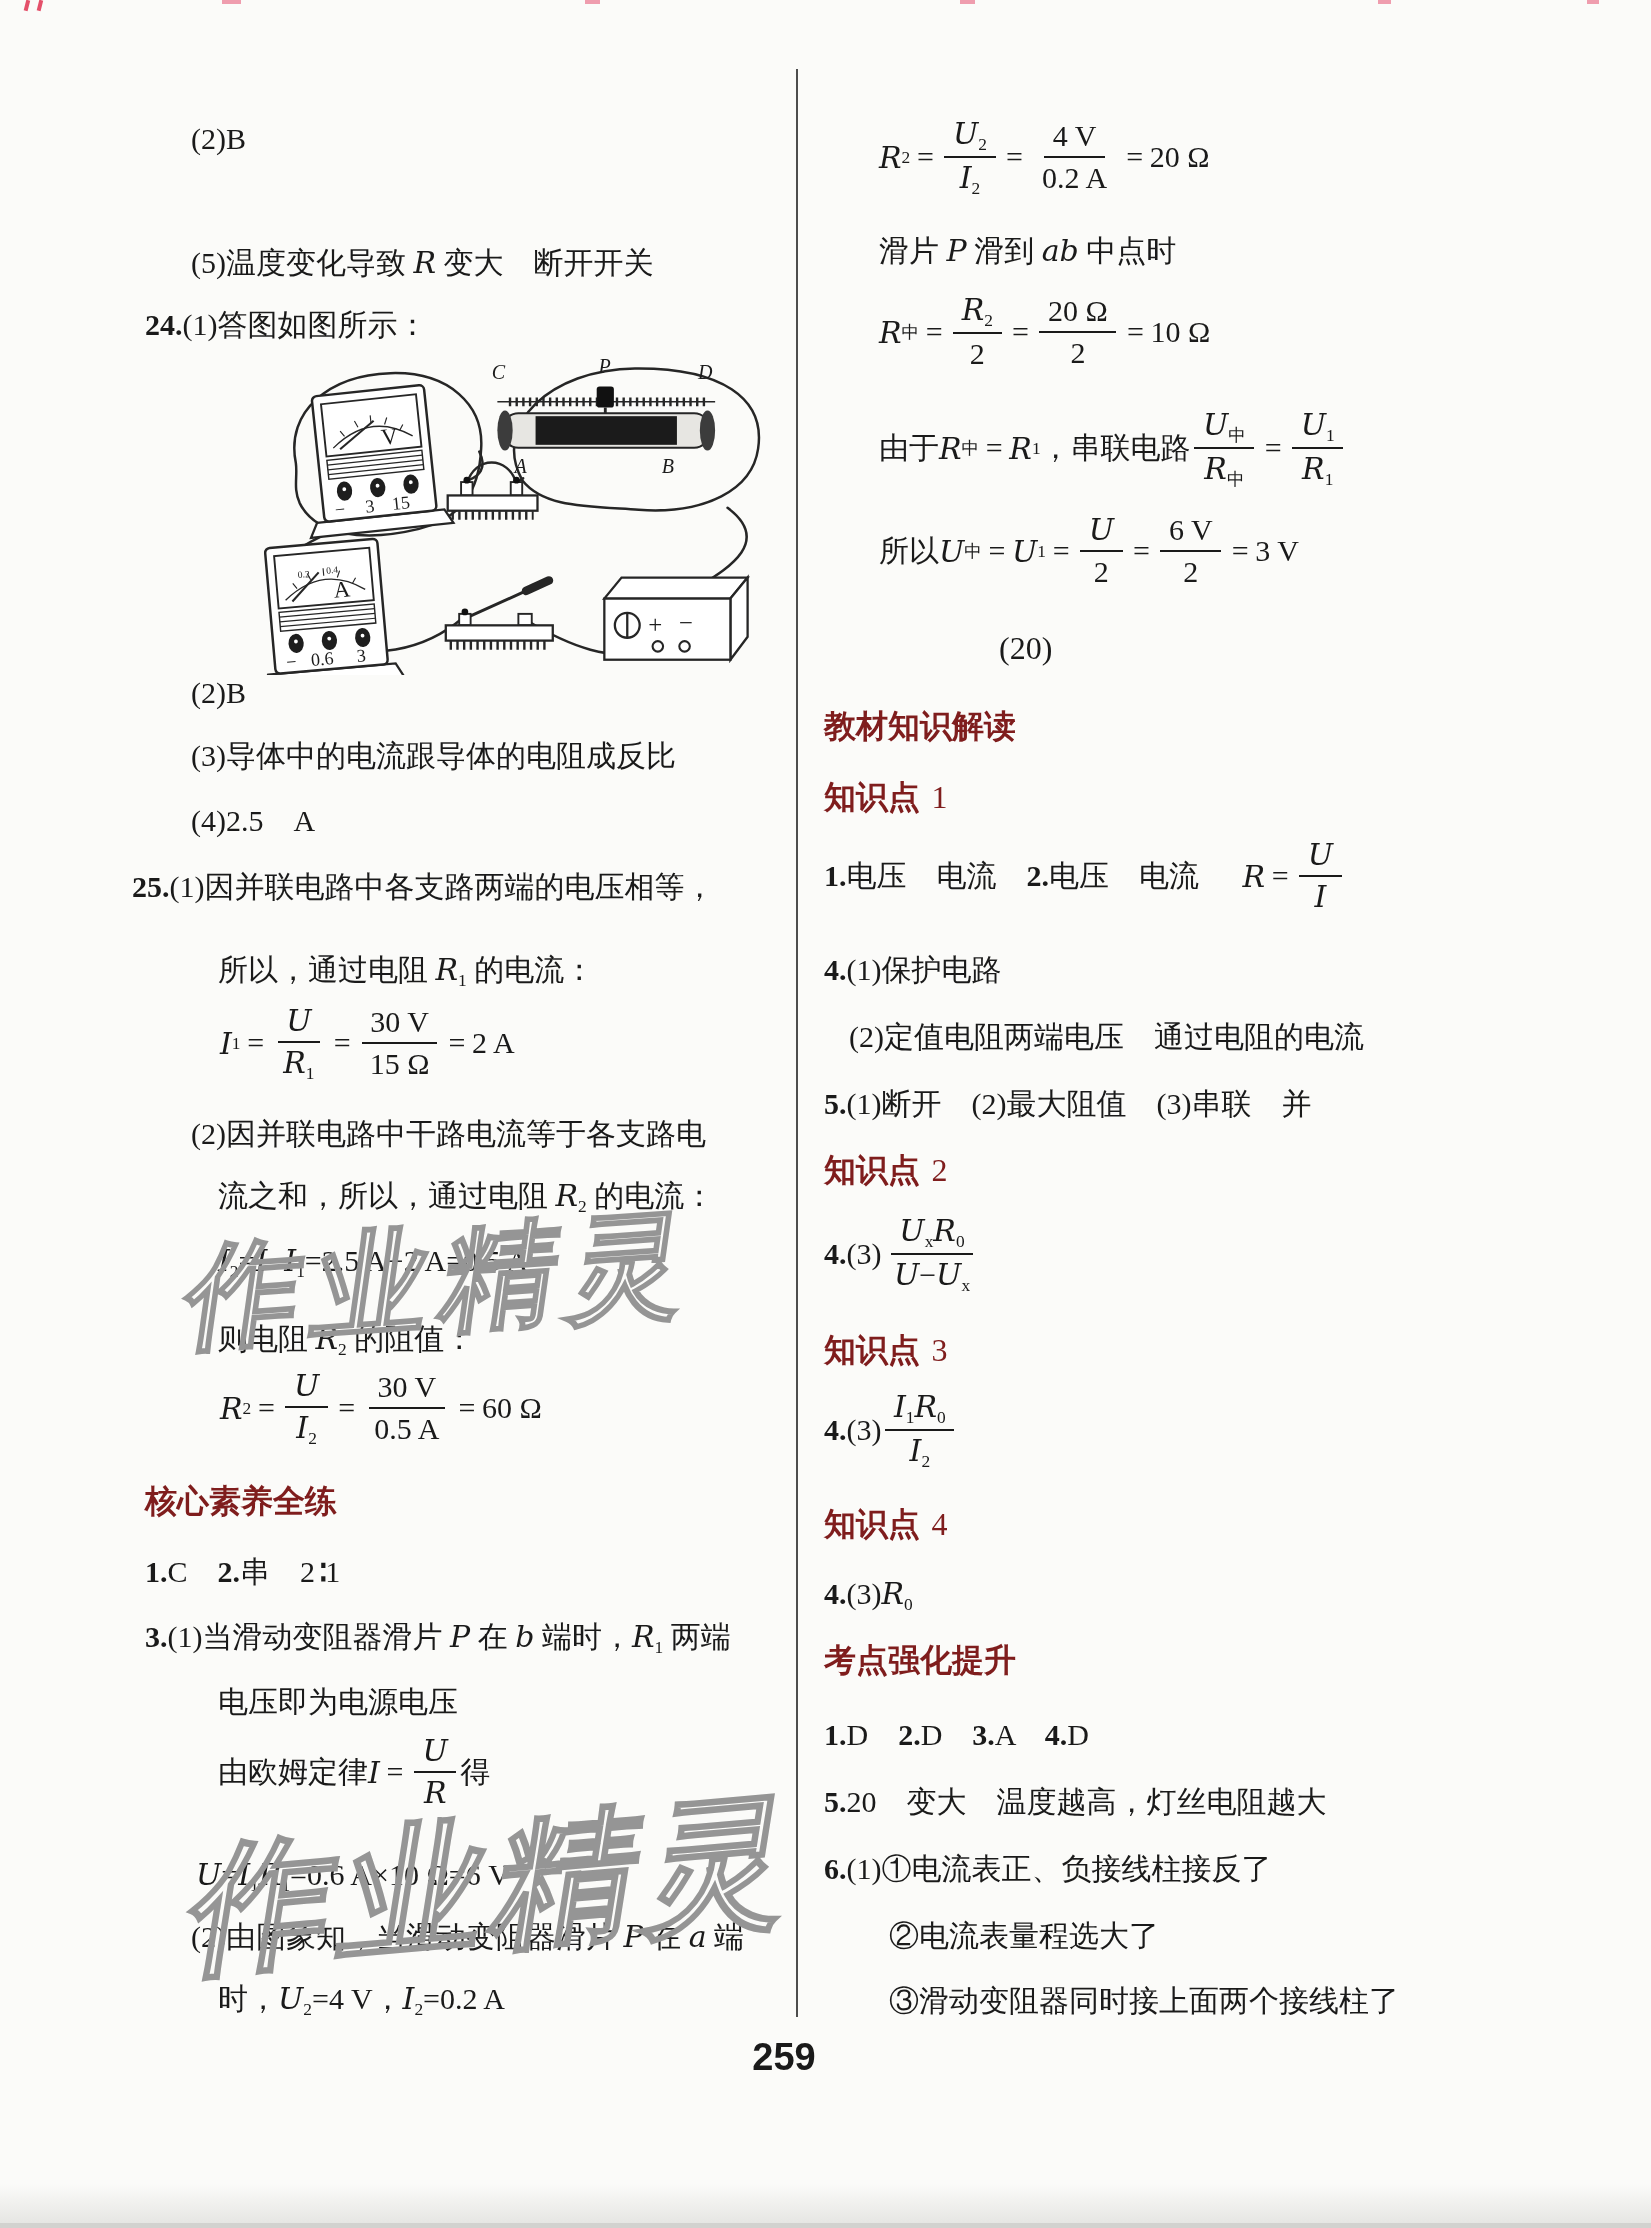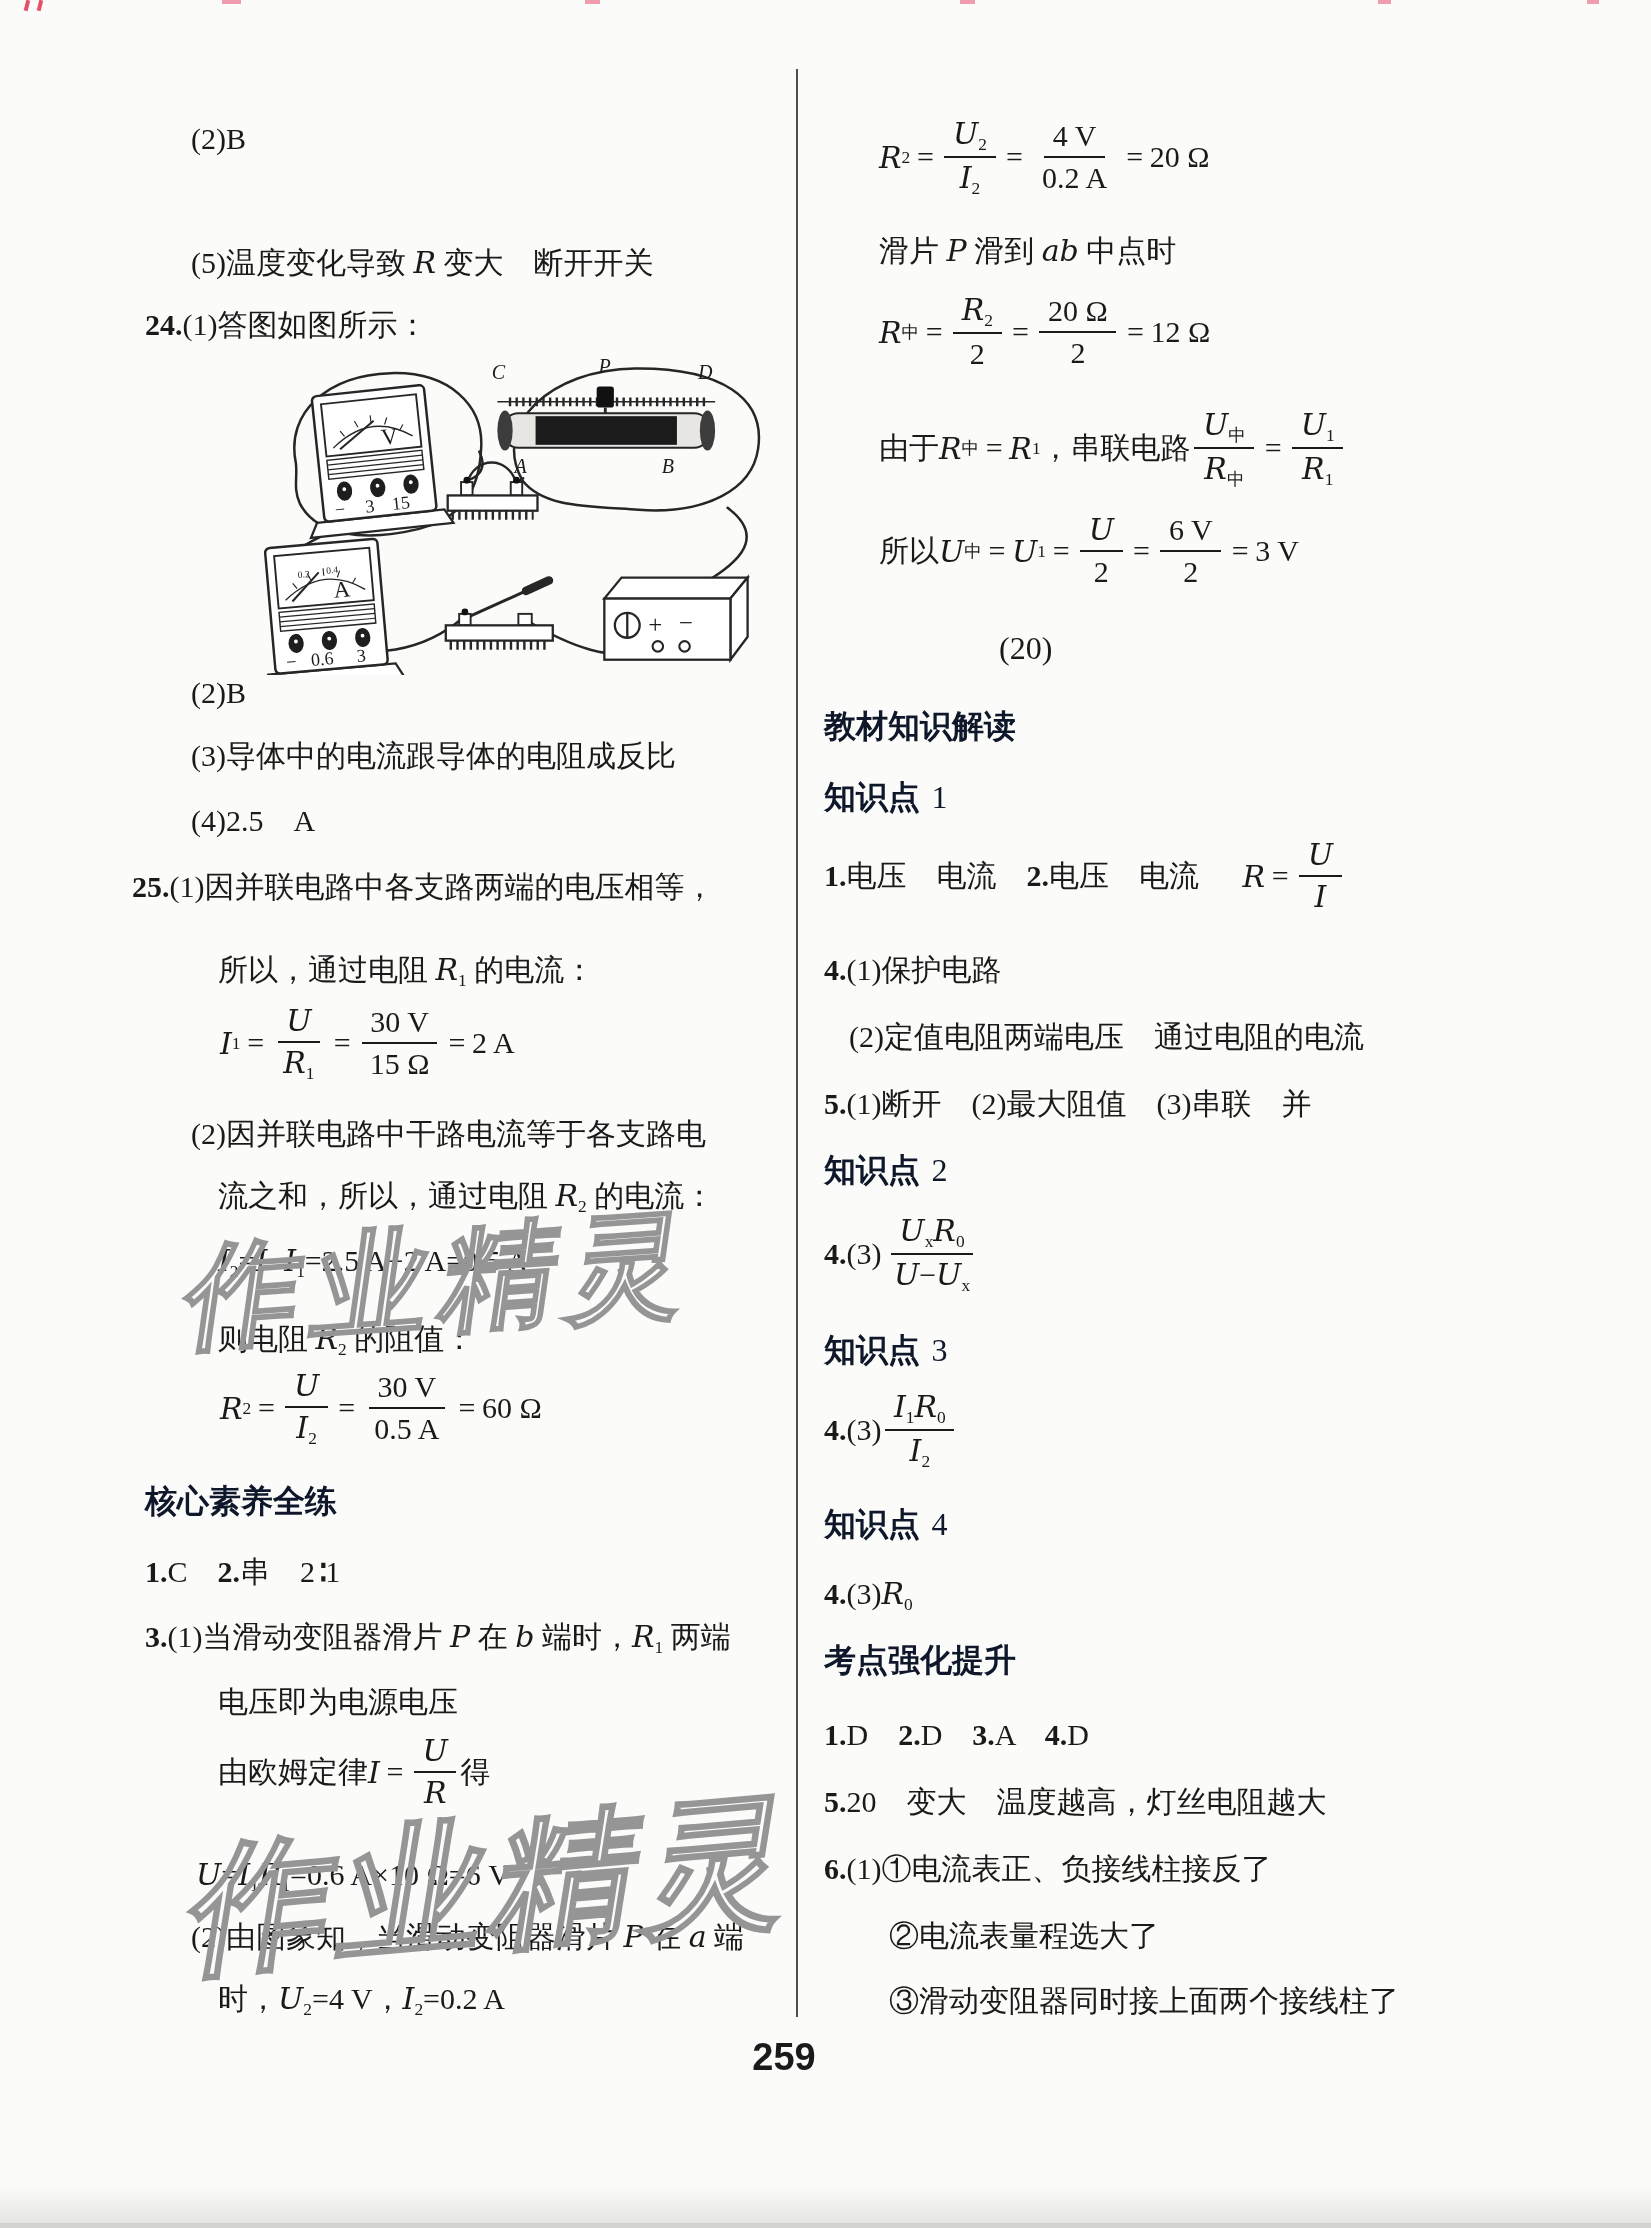--- a/index.html
+++ b/index.html
@@ -5,21 +5,21 @@
   html,body{margin:0;padding:0;background:#dcdcda;}
   .page{position:relative;width:1652px;height:2228px;margin:0 auto;background:#fbfbf9;
         font-family:"Liberation Serif","DejaVu Serif",serif;color:#1a1a1a;overflow:hidden;}
   
   .ln{position:absolute;white-space:nowrap;font-size:30px;line-height:44px;}
   .m{font-weight:700;}
   .v{font-style:italic;font-family:"DejaVu Serif","Liberation Serif",serif;}
   sub{font-size:0.58em;vertical-align:-0.32em;letter-spacing:0;}
   
   .hd{position:absolute;white-space:nowrap;font-family:"Liberation Sans","DejaVu Sans",sans-serif;
-      font-weight:700;font-size:32px;color:#0f172a;}
+      font-weight:700;font-size:32px;color:#7f1d1d;}
   .kpn{font-family:"Liberation Serif","DejaVu Serif",serif;font-weight:400;margin-left:11.5px;}
   
   .feq{position:absolute;display:flex;align-items:center;white-space:nowrap;font-size:30px;}
   .feq .eq{margin:0 6.7px;}
   .frac{display:inline-flex;flex-direction:column;align-items:center;margin:0 3.8px;line-height:1.15;}
   .frac .nu{padding:0 8.6px 2.9px;border-bottom:2.9px solid #1a1a1a;text-align:left;}
   .frac .de{padding:2.9px 8.6px 0;text-align:center;}
   
   .divider{position:absolute;left:796px;top:69px;width:1.9px;height:1948px;background:#4d4d4d;}
   
@@ -290,21 +290,21 @@
     <span class="frac">
         <span class="nu"><i class="v">R</i><sub>2</sub></span>
         <span class="de">2</span>
       </span>
     <span class="eq">=</span>
     <span class="frac">
         <span class="nu">20 Ω</span>
         <span class="de">2</span>
       </span>
     <span class="eq">=</span>
-    <span>12 Ω</span>
+    <span>10 Ω</span>
   </div>
 
   <div class="feq" style="top:408px;left:879px">
     <span>由于 </span>
     <i class="v">R</i>
       <sub>中</sub>
     <span class="eq">=</span>
     <i class="v">R</i>
       <sub>1</sub>
     <span>，串联电路 </span>

